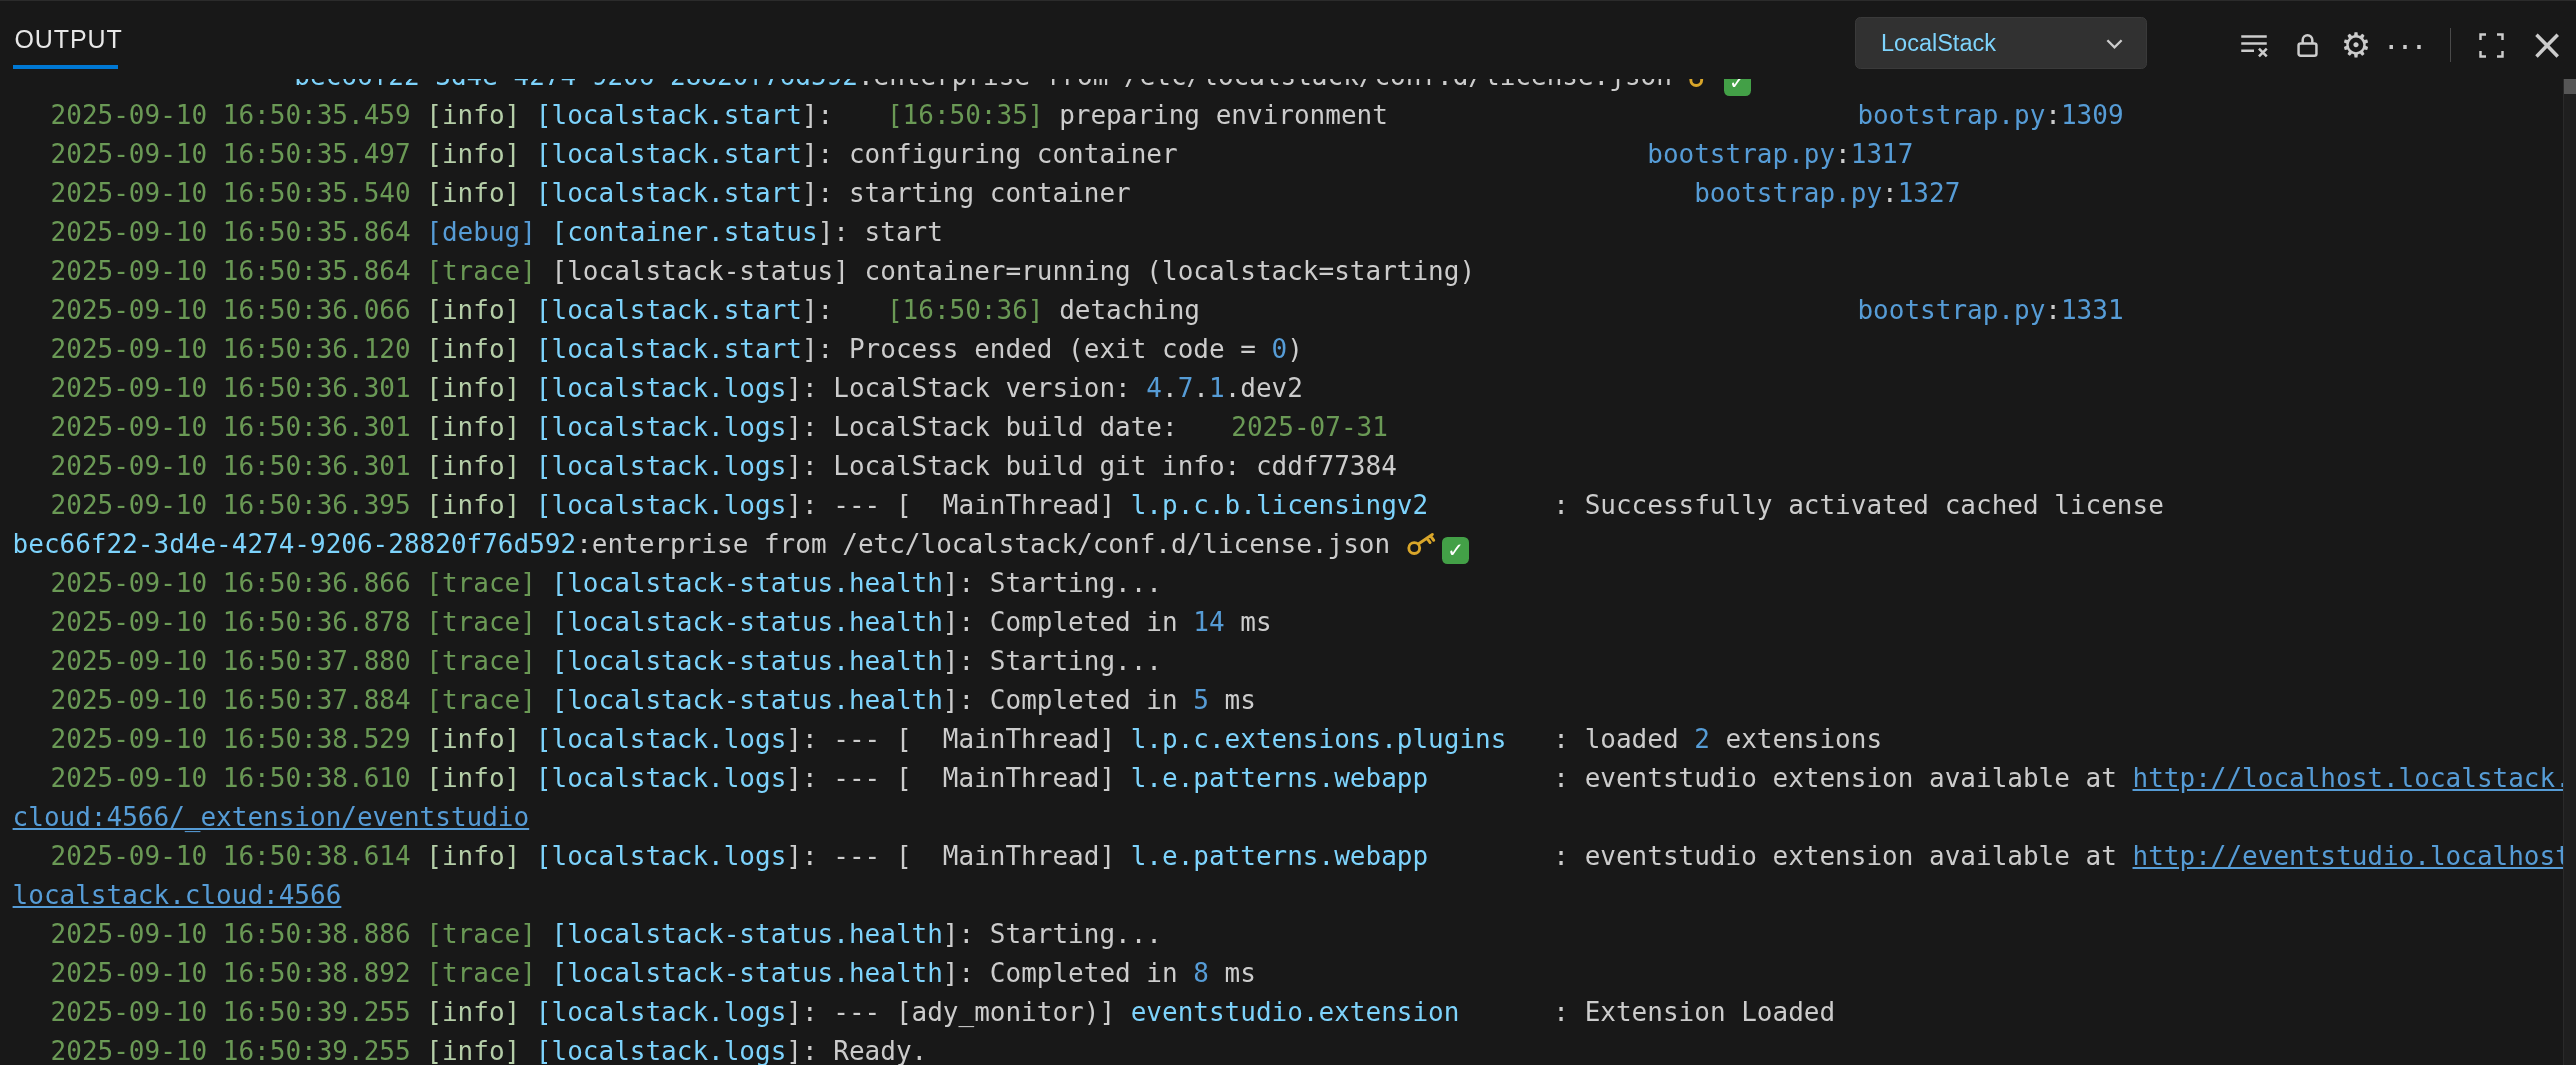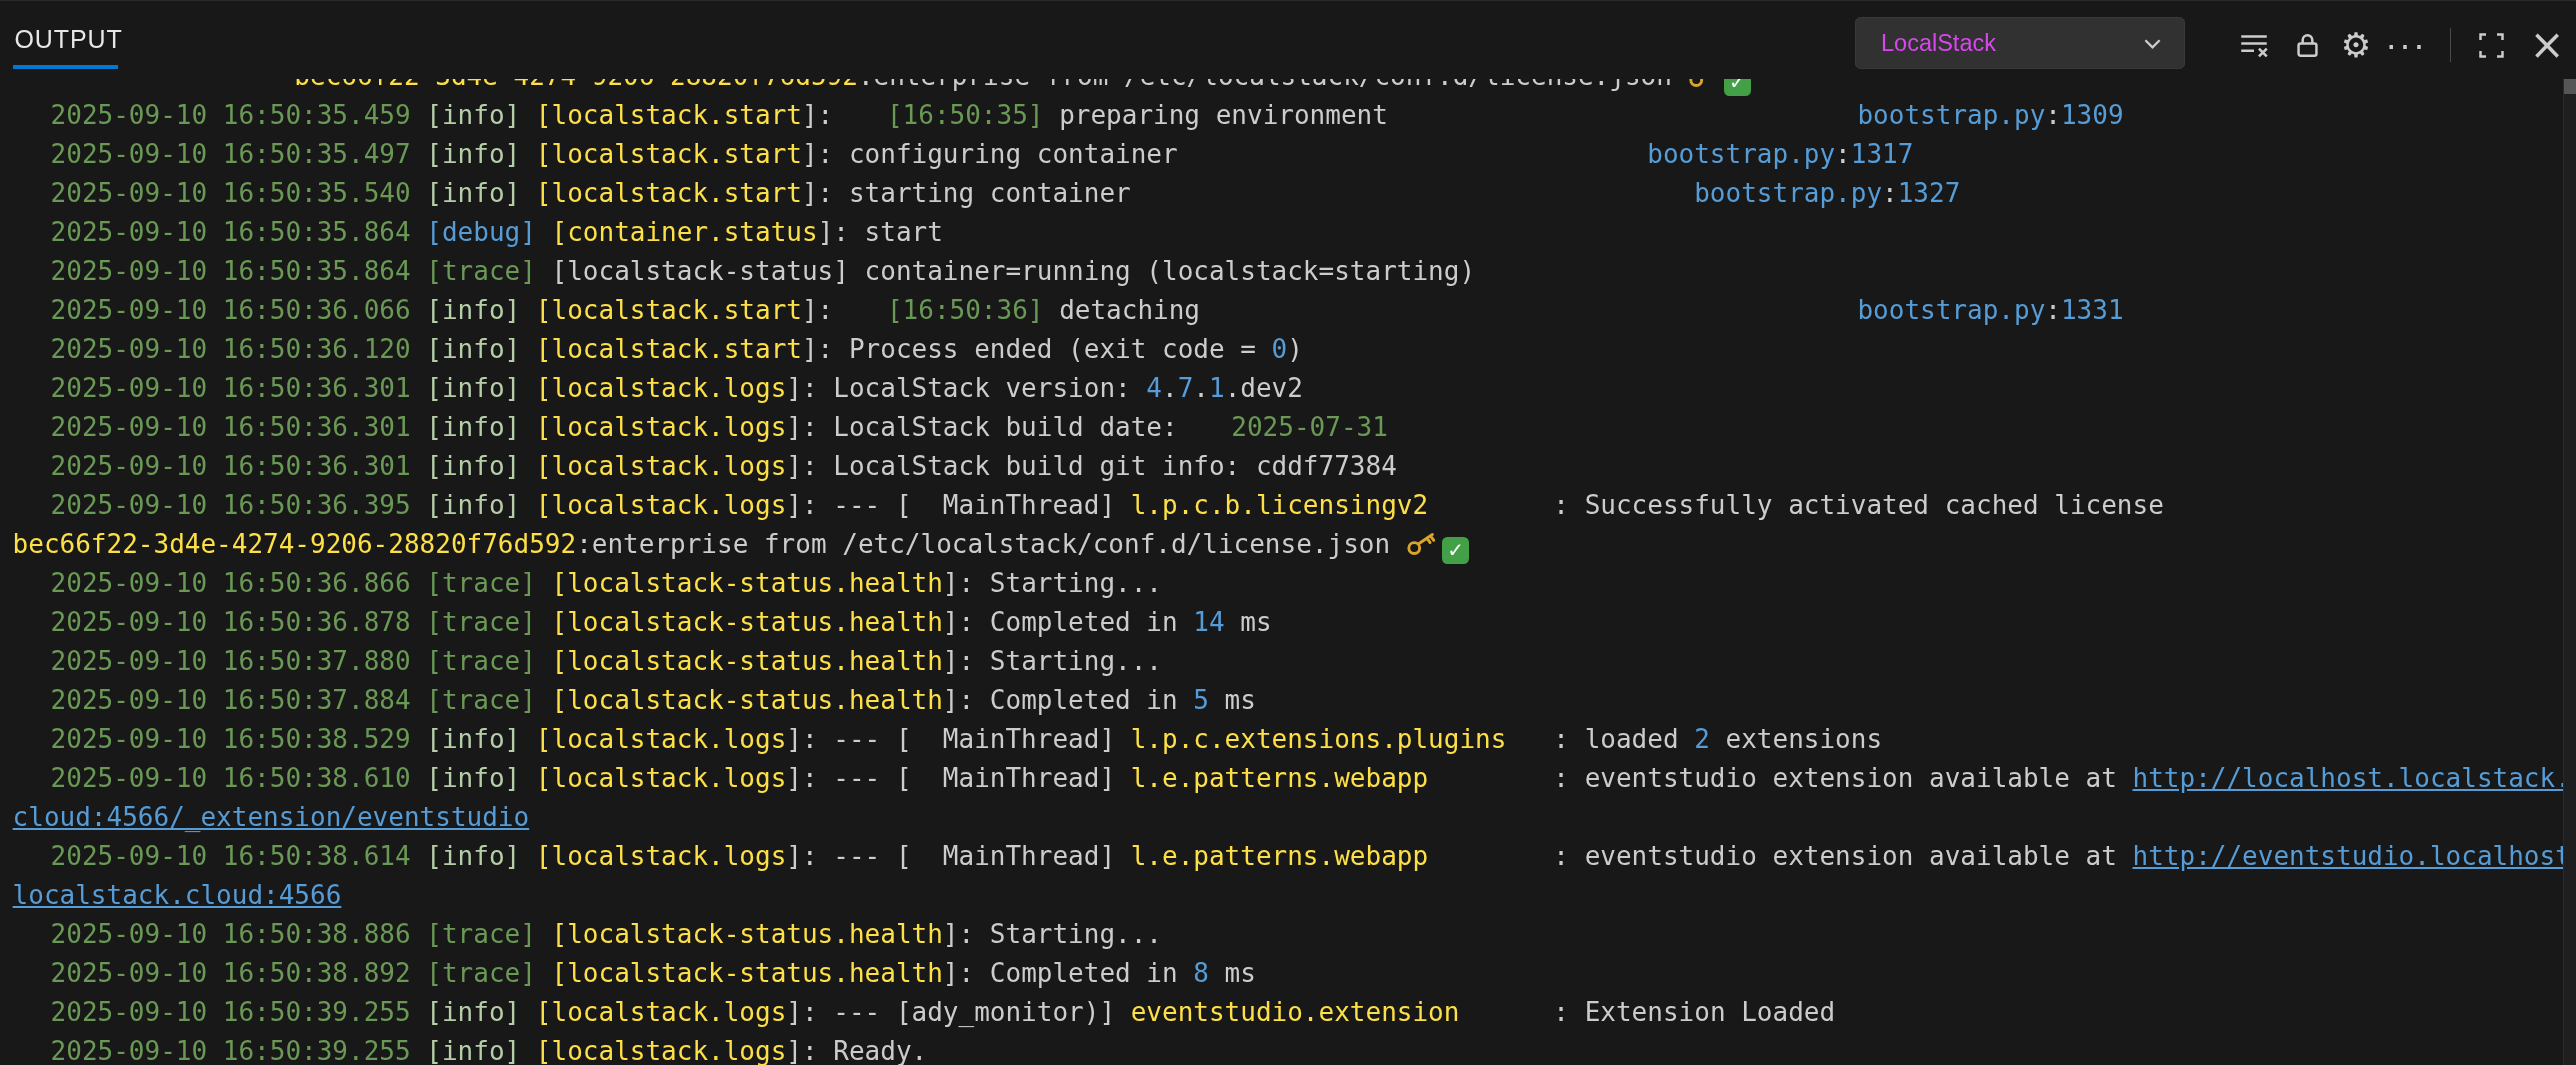--- a/index.html
+++ b/index.html
@@ -10,41 +10,41 @@
        border-top:1.8px solid #2b2b2b;}
   .tab{position:absolute;left:14.5px;top:23.5px;color:#e7e7e7;font-size:25px;
        letter-spacing:0.9px;cursor:pointer;}
   .tab-underline{position:absolute;left:12.6px;top:64px;width:105px;height:3.6px;background:#0078d4;}
   .filter{position:absolute;left:977px;top:16.3px;width:858px;height:52px;background:#313131;
           border:0.9px solid #3a3a3a;border-radius:5.4px;box-sizing:border-box;}
   .filter input{position:absolute;left:22px;top:0;width:777px;height:51px;background:transparent;
           border:none;outline:none;color:#cccccc;font-size:23.5px;font-family:"Liberation Sans",sans-serif;}
   .filter input::placeholder{color:#a6a6a6;}
   .funnel{position:absolute;right:12.6px;top:10px;width:31px;height:31px;cursor:pointer;}
-  .select{position:absolute;left:1855px;top:16.3px;width:330px;height:52px;background:#313131;
-          border:0.9px solid #3a3a3a;border-radius:5.4px;box-sizing:border-box;color:#d946ef;
+  .select{position:absolute;left:1855px;top:16.3px;width:292px;height:52px;background:#313131;
+          border:0.9px solid #3a3a3a;border-radius:5.4px;box-sizing:border-box;color:#7dd3fc;
           font-size:23.5px;cursor:pointer;text-align:center;}
   .select .val{position:absolute;left:25px;top:11.7px;}
   .select .chev{position:absolute;right:16.3px;top:10px;width:31px;height:31px;}
   .ibtn{position:absolute;top:24.4px;width:40px;height:40px;display:flex;align-items:center;
         justify-content:center;color:#cccccc;cursor:pointer;}
   .sep{position:absolute;left:2450px;top:27px;width:0.9px;height:34px;background:#4a4a4a;}
   .gear-ch{font-family:"DejaVu Sans",sans-serif;font-size:34px;line-height:34px;}
   .dots-ch{font-size:36px;letter-spacing:1.8px;line-height:18px;}
   .x-ch{font-size:42px;line-height:36px;font-family:"DejaVu Sans",sans-serif;}
   
   .log{position:absolute;left:0;top:79px;right:11.7px;bottom:0;overflow:hidden;}
   .row{display:block;white-space:pre;height:39px;line-height:39px;font-size:26px;
        font-family:"DejaVu Sans Mono","Liberation Mono",monospace;padding-left:12.6px;}
   .row:first-child{margin-top:-22px;}
   .c-ts{color:#6a9955;margin-left:38px;}
   .c-lvi{color:#b5cea8;}
   .c-lvt{color:#6a9955;}
   .c-lvd{color:#569cd6;}
-  .c-lg{color:#fde047;}
+  .c-lg{color:#7dd3fc;}
   .c-w{color:#cccccc;}
   .c-n{color:#569cd6;}
   .c-lk{color:#569cd6;cursor:pointer;}
   .c-lku{color:#569cd6;text-decoration:underline;cursor:pointer;}
   .emc{display:inline-block;width:27px;height:27px;background:#43a047;border-radius:5.4px;
        color:#ffffff;text-align:center;line-height:27px;font-size:20px;vertical-align:-3.6px;
        margin-left:5.4px;font-family:"DejaVu Sans",sans-serif;}
   .emk{display:inline-block;width:31px;height:29px;vertical-align:-4.5px;}
   
   .rail{position:absolute;right:0;top:79px;bottom:0;width:11.7px;background:#1f1f1f;

